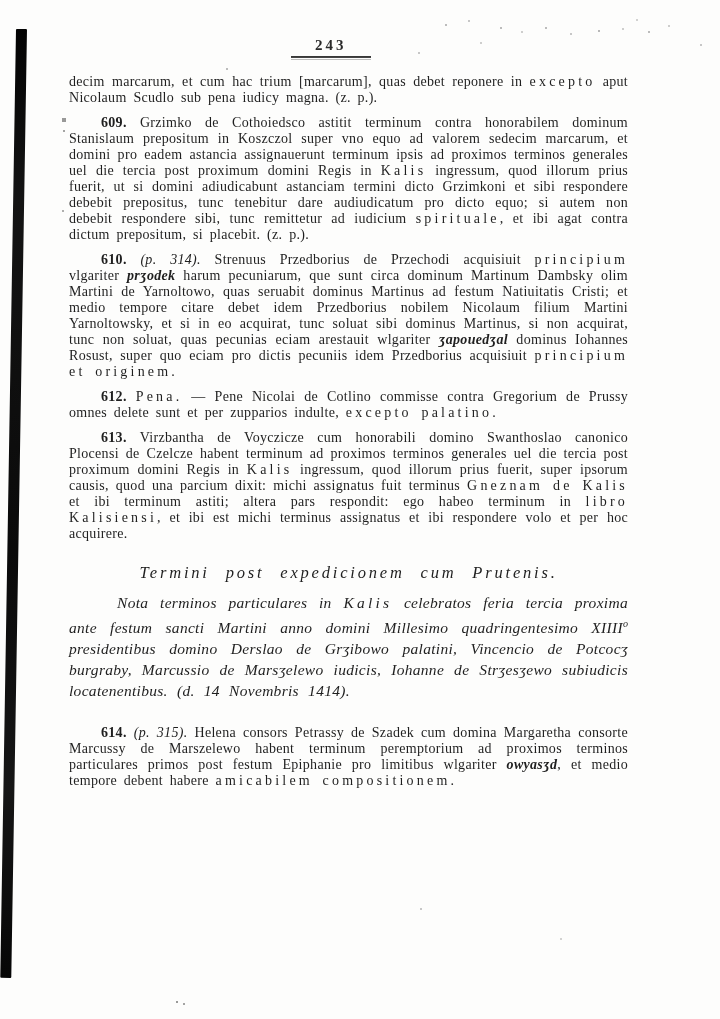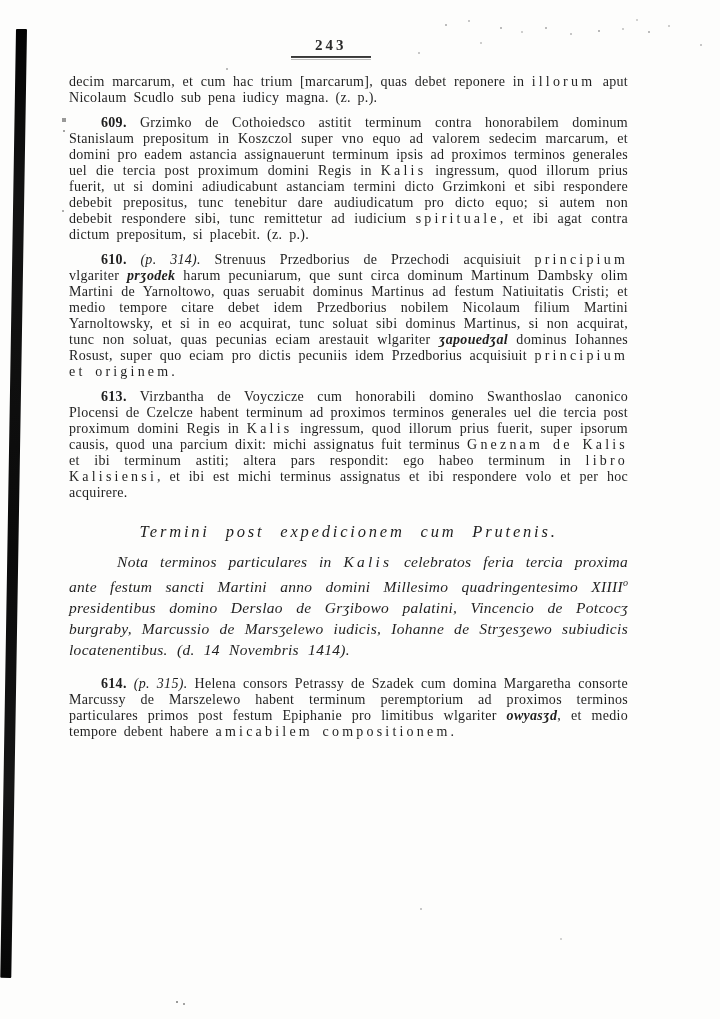--- a/index.html
+++ b/index.html
@@ -57,21 +57,21 @@
     font-size:16.5px;line-height:22px;
     letter-spacing:2.8px;word-spacing:9px;
     white-space:nowrap;
   }
   .nota{
     font-style:italic;
     font-size:15.5px;line-height:21px;
     letter-spacing:0.3px;word-spacing:5px;
     text-indent:48px;
   }
-  .nota + .body{margin-top:16px;}
+  .nota + .body{margin-top:24px;}
   .seg-b{font-weight:bold;}
   .seg-i{font-style:italic;}
   .seg-bi{font-style:italic;font-weight:bold;}
   .seg-sp{letter-spacing:3.2px;}
   .seg-sup{vertical-align:super;font-size:0.65em;letter-spacing:0;}
   
   .noise{
     position:absolute;left:0;top:0;width:2px;height:2px;background:transparent;
     box-shadow:
       445px 24px 0 0 rgba(40,40,40,.30),
@@ -99,22 +99,23 @@
   }
 </style>
 </head>
 <body>
 
 <div class="page">
   <div class="binding-bar"></div>
   <div class="page-number">243</div>
   <div class="page-number-rule"></div>
   <div class="text-column" id="text-column">
-      <p class="block body first"><span>decim marcarum, et cum hac trium [marcarum], quas debet reponere in </span><span class="seg-sp">illorum</span><span> aput Nicolaum Scudlo sub pena iudicy magna. (z. p.).</span></p>
+      <p class="block body first"><span>decim marcarum, et cum hac trium [marcarum], quas debet reponere in </span><span class="seg-sp">excepto</span><span> aput Nicolaum Scudlo sub pena iudicy magna. (z. p.).</span></p>
       <p class="block body indent"><span class="seg-b">609.</span><span> Grzimko de Cothoiedsco astitit terminum contra honorabilem dominum Stanislaum prepositum in Koszczol super vno equo ad valorem sedecim marcarum, et domini pro eadem astancia assignauerunt terminum ipsis ad proximos terminos generales uel die tercia post proximum domini Regis in </span><span class="seg-sp">Kalis</span><span> ingressum, quod illorum prius fuerit, ut si domini adiudicabunt astanciam termini dicto Grzimkoni et sibi respondere debebit prepositus, tunc tenebitur dare audiudicatum pro dicto equo; si autem non debebit respondere sibi, tunc remittetur ad iudicium </span><span class="seg-sp">spirituale</span><span>, et ibi agat contra dictum prepositum, si placebit. (z. p.).</span></p>
       <p class="block body indent"><span class="seg-b">610.</span><span> </span><span class="seg-i">(p. 314).</span><span> Strenuus Przedborius de Przechodi acquisiuit </span><span class="seg-sp">principium</span><span> vlgariter </span><span class="seg-bi">prʒodek</span><span> harum pecuniarum, que sunt circa dominum Martinum Dambsky olim Martini de Yarnoltowo, quas seruabit dominus Martinus ad festum Natiuitatis Cristi; et medio tempore citare debet idem Przedborius nobilem Nicolaum filium Martini Yarnoltowsky, et si in eo acquirat, tunc soluat sibi dominus Martinus, si non acquirat, tunc non soluat, quas pecunias eciam arestauit wlgariter </span><span class="seg-bi">ʒapouedʒal</span><span> dominus Iohannes Rosust, super quo eciam pro dictis pecuniis idem Przedborius acquisiuit </span><span class="seg-sp">principium et originem.</span></p>
+      <p class="block body indent"><span class="seg-b">612.</span><span> </span><span class="seg-sp">Pena.</span><span> — Pene Nicolai de Cotlino commisse contra Gregorium de Prussy omnes delete sunt et per zupparios indulte, </span><span class="seg-sp">excepto palatino.</span></p>
       <p class="block body indent"><span class="seg-b">613.</span><span> Virzbantha de Voyczicze cum honorabili domino Swanthoslao canonico Plocensi de Czelcze habent terminum ad proximos terminos generales uel die tercia post proximum domini Regis in </span><span class="seg-sp">Kalis</span><span> ingressum, quod illorum prius fuerit, super ipsorum causis, quod una parcium dixit: michi assignatus fuit terminus </span><span class="seg-sp">Gneznam de Kalis</span><span> et ibi terminum astiti; altera pars respondit: ego habeo terminum in </span><span class="seg-sp">libro Kalisiensi</span><span>, et ibi est michi terminus assignatus et ibi respondere volo et per hoc acquirere.</span></p>
       <p class="block heading"><span>Termini post expedicionem cum Prutenis.</span></p>
       <p class="block nota"><span>Nota terminos particulares in </span><span class="seg-sp">Kalis</span><span> celebratos feria tercia proxima ante festum sancti Martini anno domini Millesimo quadringentesimo XIIII</span><span class="seg-sup">o</span><span> presidentibus domino Derslao de Grʒibowo palatini, Vincencio de Potcocʒ burgraby, Marcussio de Marsʒelewo iudicis, Iohanne de Strʒesʒewo subiudicis locatenentibus. (d. 14 Novembris 1414).</span></p>
       <p class="block body indent"><span class="seg-b">614.</span><span> </span><span class="seg-i">(p. 315).</span><span> Helena consors Petrassy de Szadek cum domina Margaretha consorte Marcussy de Marszelewo habent terminum peremptorium ad proximos terminos particulares primos post festum Epiphanie pro limitibus wlgariter </span><span class="seg-bi">owyasʒd</span><span>, et medio tempore debent habere </span><span class="seg-sp">amicabilem compositionem.</span></p>
     </div>
   <div class="noise"></div>
 </div>
 
 </body></html>

